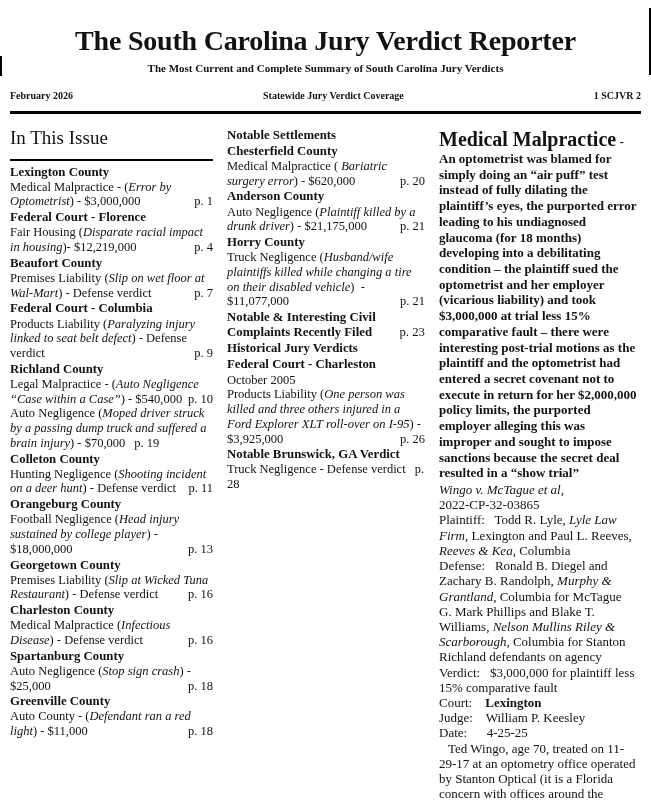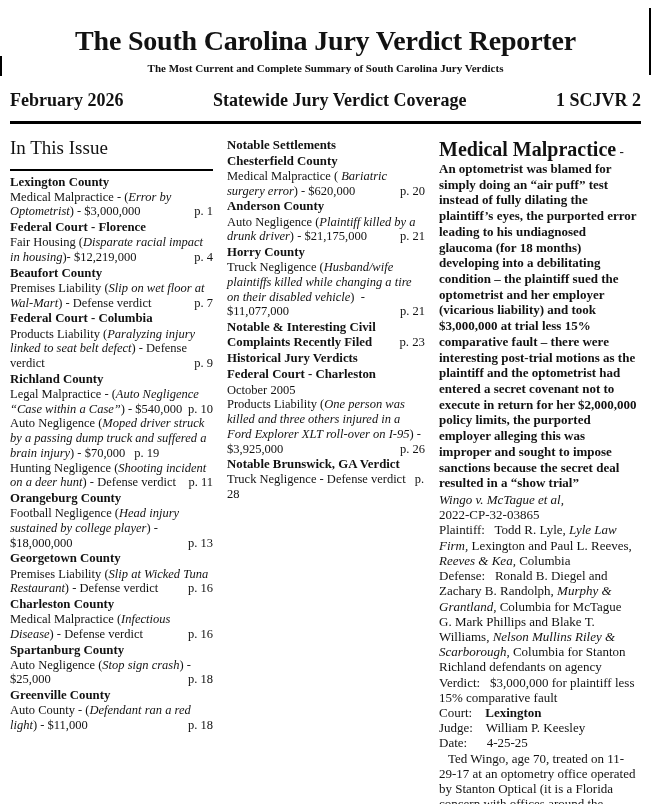--- a/index.html
+++ b/index.html
@@ -10,21 +10,21 @@
   }
   .frag{position:absolute;background:#000;}
   .frag-left{left:0;top:56px;width:2px;height:20px;}
   .frag-right{right:0;top:8px;width:2px;height:67px;}
 
   .masthead{text-align:center;padding-top:26px;}
   .title{font-size:28px;font-weight:bold;line-height:1.1;letter-spacing:-0.2px;}
   .subtitle{font-size:11px;font-weight:bold;margin-top:5px;}
 
   .dateline{display:flex;justify-content:space-between;align-items:center;
-    padding:0 10px;margin-top:16px;font-size:18px;font-weight:bold;}
+    padding:0 10px;margin-top:16px;font-size:10px;font-weight:bold;}
   .thickrule{height:3px;background:#000;margin:10px 10px 0 10px;}
 
   .cols{display:flex;gap:14px;padding:13px 10px 0 10px;align-items:flex-start;}
   .col{font-size:12.5px;line-height:1.18;}
   .col-left{width:203px;}
   .col-mid{width:198px;}
   .col-right{width:200px;}
 
   .toc-title{font-size:19px;font-weight:normal;border-bottom:2px solid #000;
     padding-bottom:10px;margin:0 0 4px 0;line-height:1.15;}
@@ -70,20 +70,21 @@
         <div class="item"><span>Medical Malpractice - (</span><span class="it">Error by Optometrist</span><span>) - $3,000,000</span><span class="pg">p. 1</span></div>
         <div class="county"><span>Federal Court - Florence</span></div>
         <div class="item"><span>Fair Housing (</span><span class="it">Disparate racial impact in housing</span><span>)- $12,219,000</span><span class="pg">p. 4</span></div>
         <div class="county"><span>Beaufort  County</span></div>
         <div class="item"><span>Premises Liability (</span><span class="it">Slip on wet floor at Wal-Mart</span><span>) - Defense verdict</span><span class="pg">p. 7</span></div>
         <div class="county"><span>Federal Court - Columbia</span></div>
         <div class="item"><span>Products Liability (</span><span class="it">Paralyzing injury linked to seat belt defect</span><span>) - Defense verdict</span><span class="pg">p. 9</span></div>
         <div class="county"><span>Richland County</span></div>
         <div class="item"><span>Legal Malpractice - (</span><span class="it">Auto Negligence “Case within a Case”</span><span>) - $540,000</span><span class="pg">p. 10</span></div>
         <div class="item"><span>Auto Negligence (</span><span class="it">Moped driver struck by a passing dump truck and suffered a brain injury</span><span>) - $70,000</span><span class="pgin">p. 19</span></div>
+        <div class="county"><span>Colleton County</span></div>
         <div class="item"><span>Hunting Negligence (</span><span class="it">Shooting incident on a deer hunt</span><span>) - Defense verdict</span><span class="pg">p. 11</span></div>
         <div class="county"><span>Orangeburg County</span></div>
         <div class="item"><span>Football Negligence (</span><span class="it">Head injury sustained by college player</span><span>) - $18,000,000</span><span class="pg">p. 13</span></div>
         <div class="county"><span>Georgetown County</span></div>
         <div class="item"><span>Premises Liability (</span><span class="it">Slip at Wicked Tuna Restaurant</span><span>) - Defense verdict</span><span class="pg">p. 16</span></div>
         <div class="county"><span>Charleston County</span></div>
         <div class="item"><span>Medical Malpractice (</span><span class="it">Infectious Disease</span><span>) - Defense verdict</span><span class="pg">p. 16</span></div>
         <div class="county"><span>Spartanburg County</span></div>
         <div class="item"><span>Auto Negligence (</span><span class="it">Stop sign crash</span><span>) - $25,000</span><span class="pg">p. 18</span></div>
         <div class="county"><span>Greenville County</span></div>

